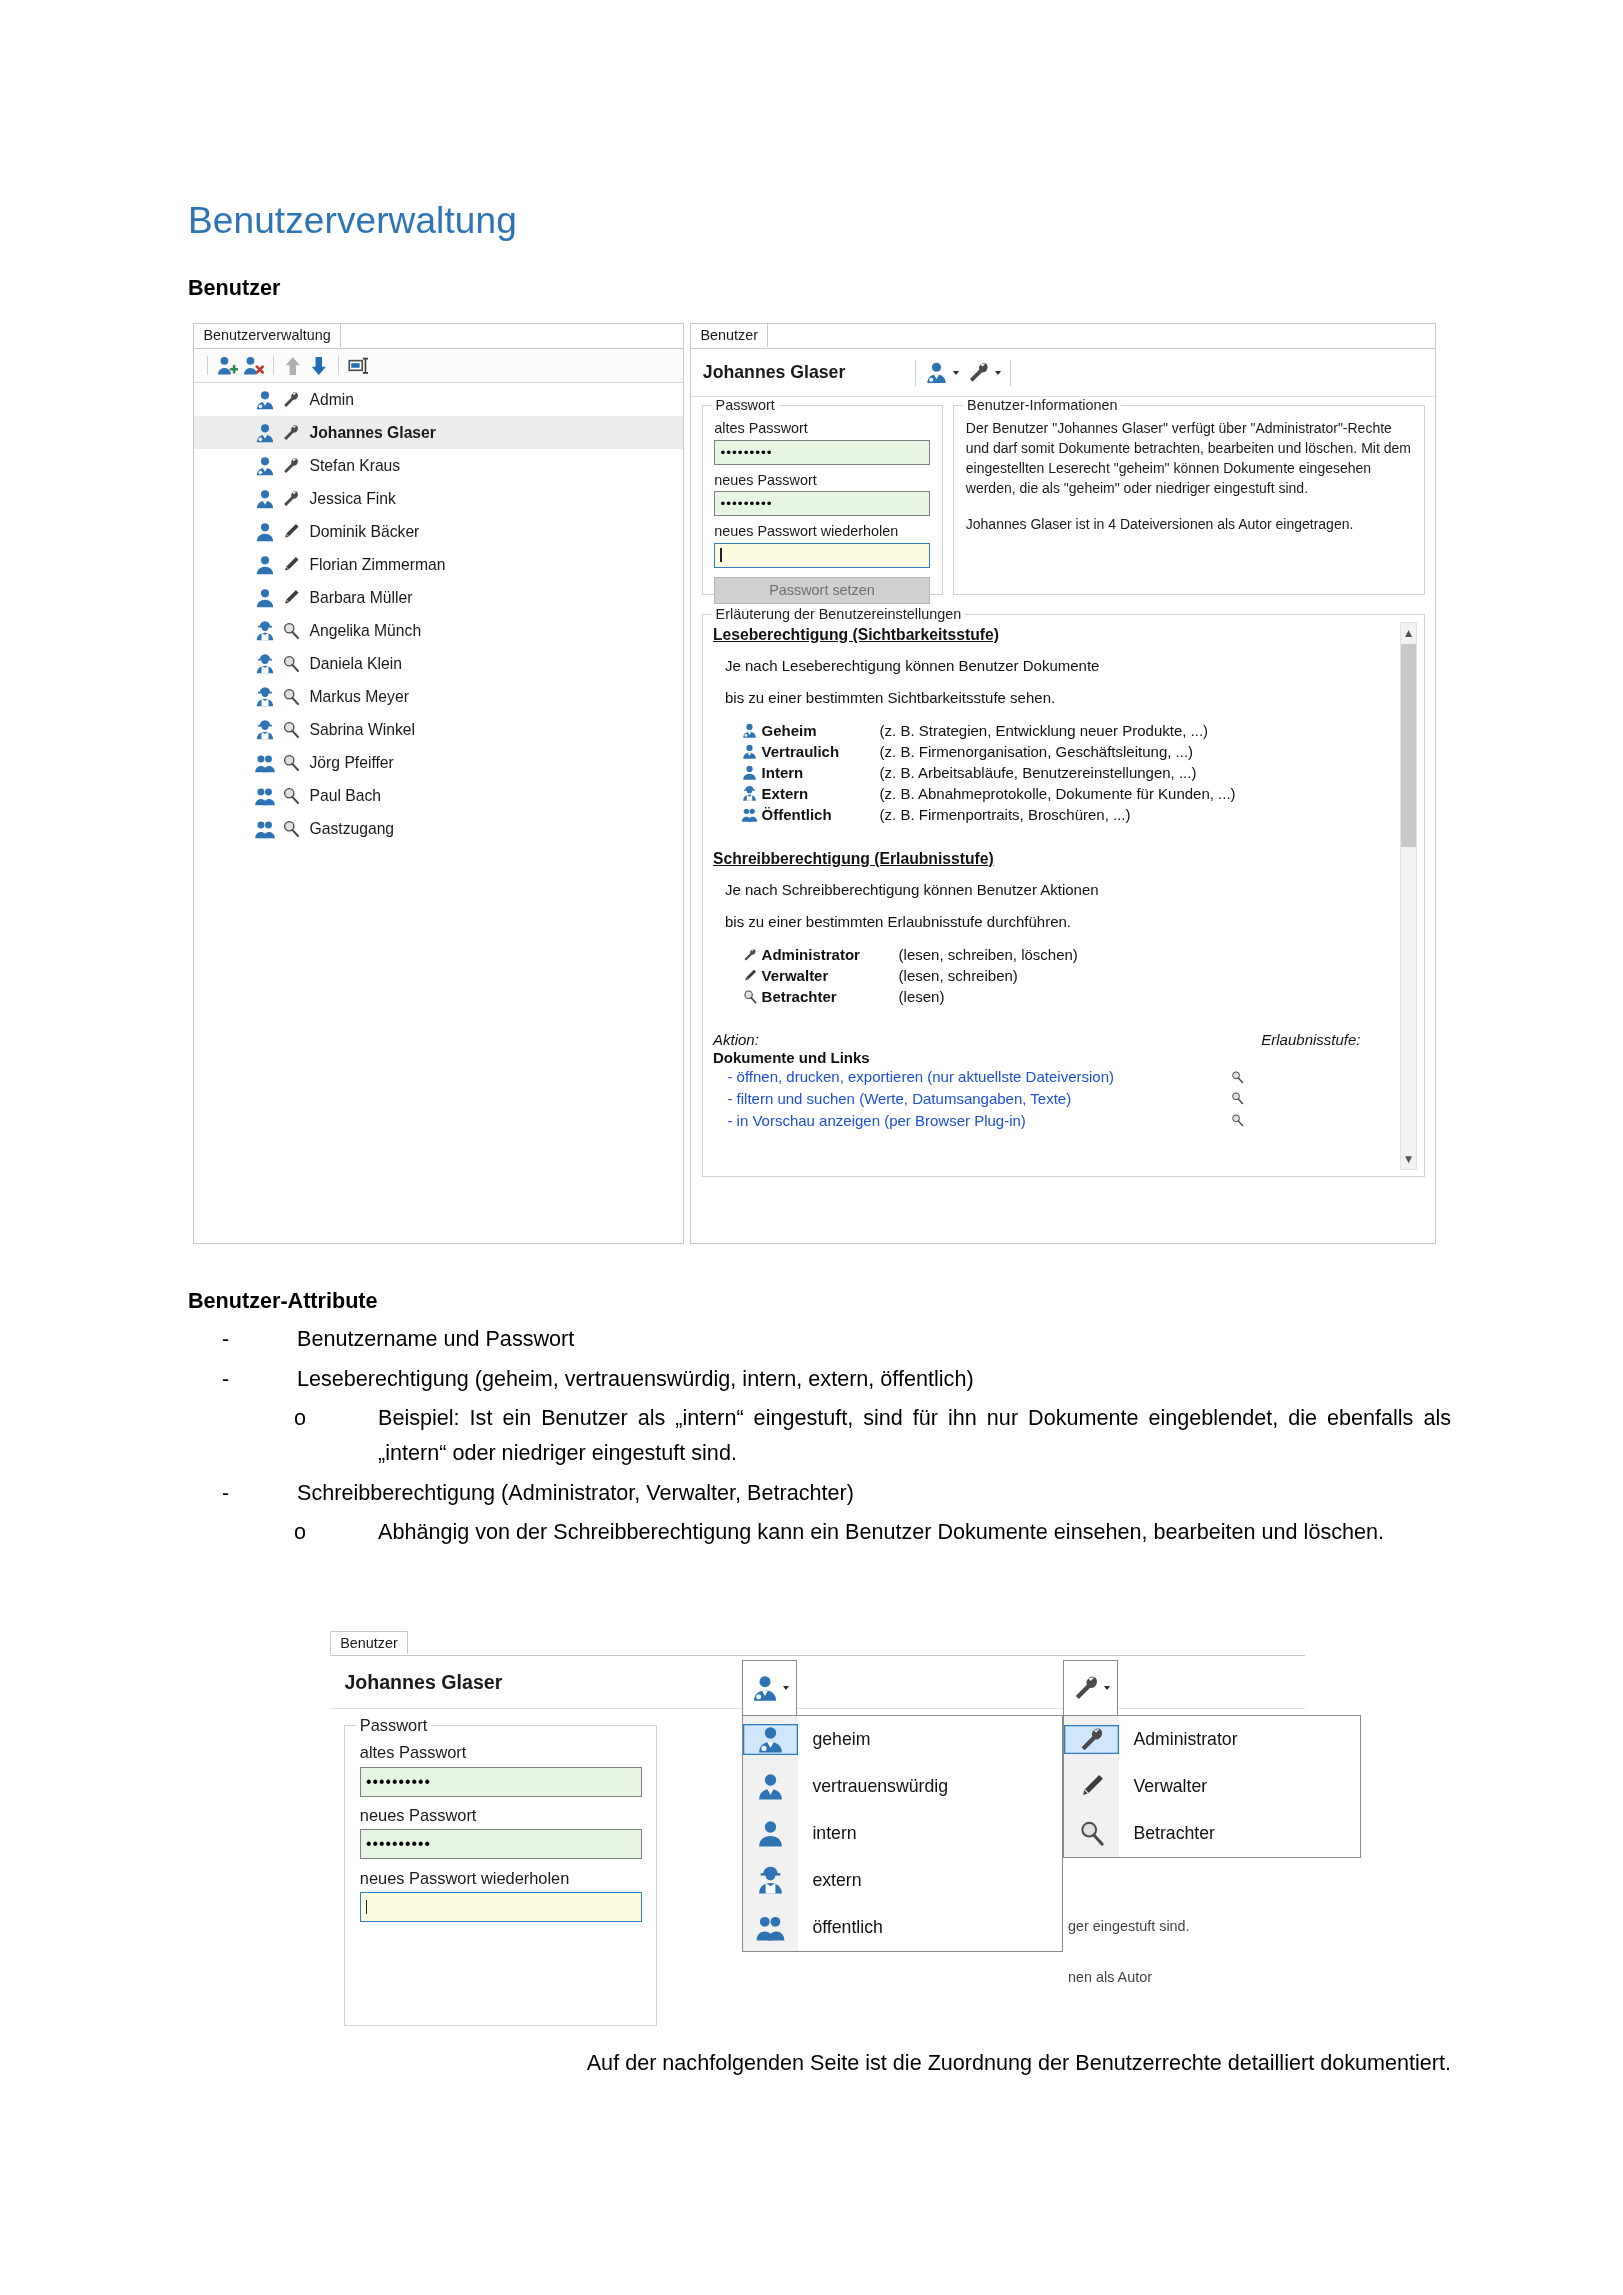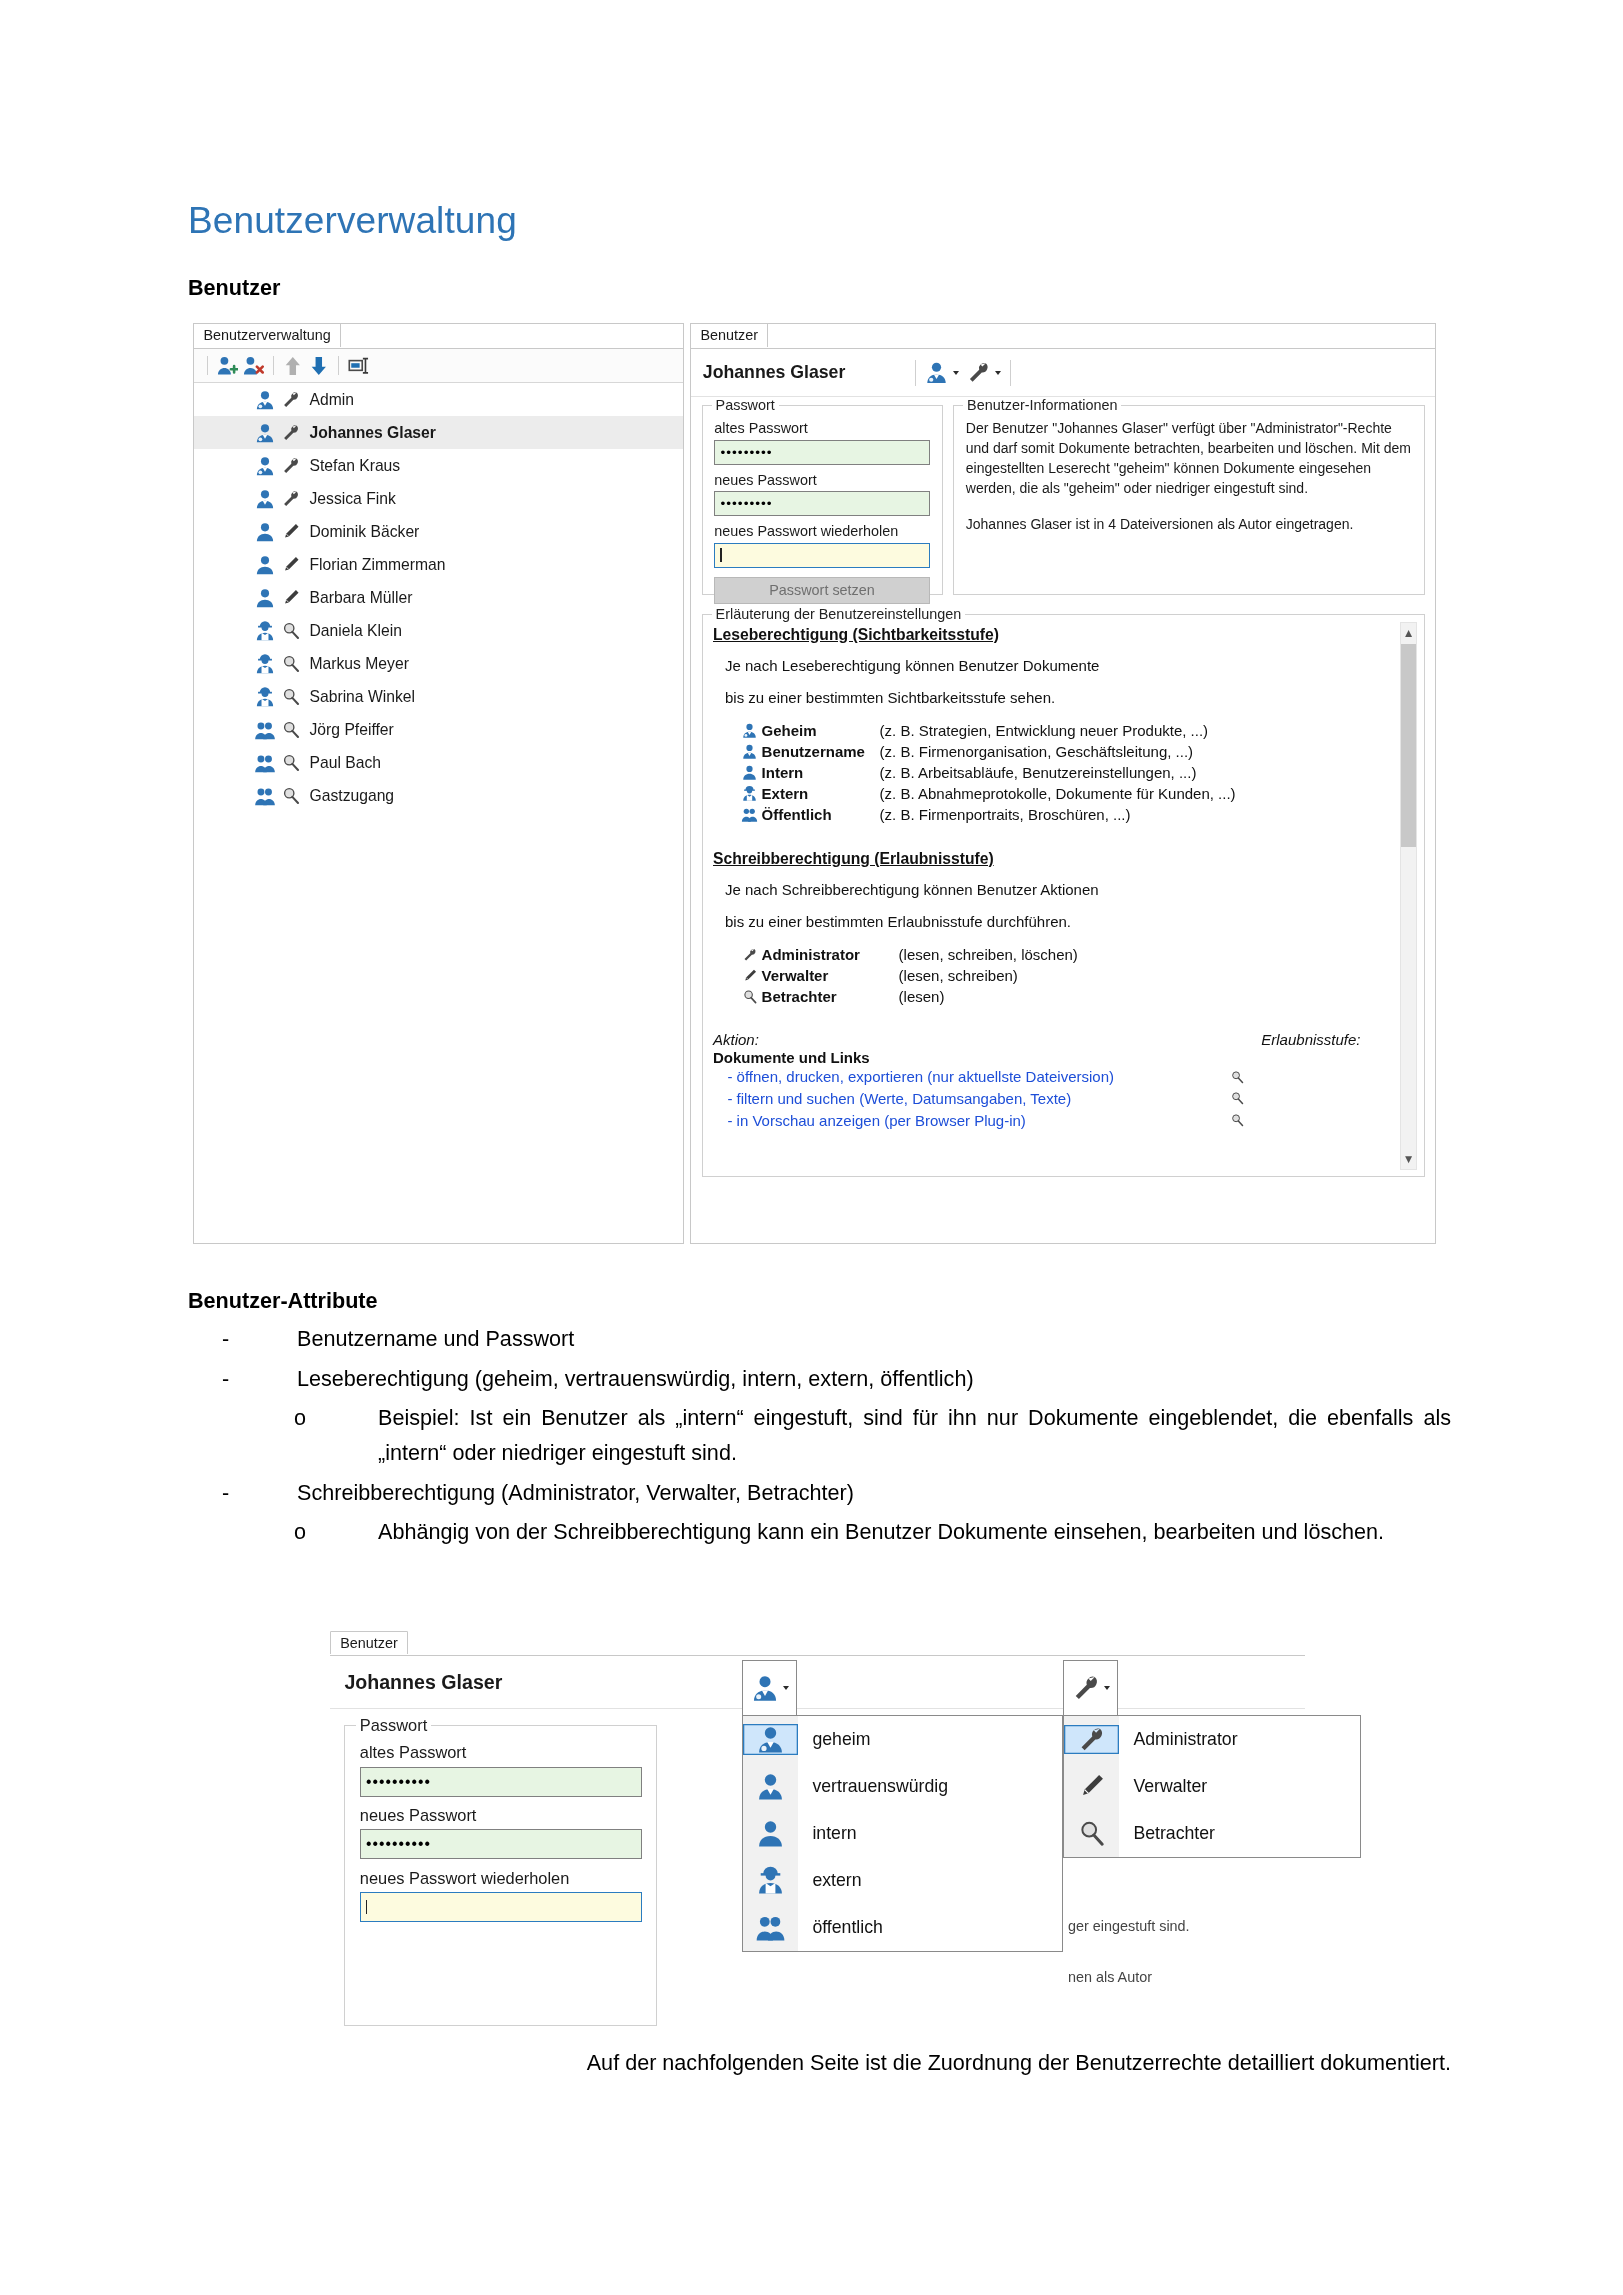--- a/index.html
+++ b/index.html
@@ -351,20 +351,38 @@
               <path d="M10 11a9 9 0 0118 0z" fill="#2e74b5"></path>
               <rect x="7" y="10" width="24" height="3" fill="#2e74b5"></rect>
             </svg>
           </span>
           <span class="perm">
             <svg width="19.6" height="19.6" viewBox="0 0 38 38">
               <circle cx="16" cy="14" r="9" fill="#e0e0e0" stroke="#4a4a4a" stroke-width="2.6"></circle>
               <path d="M22 21l11 12" stroke="#4a4a4a" stroke-width="4" stroke-linecap="round"></path>
             </svg>
           </span>
+          <span class="nm">Angelika Münch</span>
+        </div>
+        <div class="urow">
+          <span class="ico">
+            <svg width="22" height="22" viewBox="0 0 38 38">
+              <circle cx="19" cy="13" r="6" fill="#2e74b5"></circle>
+              <path d="M5 35c0-8 6-13 14-13s14 5 14 13z" fill="#2e74b5"></path>
+              <path d="M13 22l6 4 6-4v13H13z" fill="#ffffff"></path>
+              <path d="M10 11a9 9 0 0118 0z" fill="#2e74b5"></path>
+              <rect x="7" y="10" width="24" height="3" fill="#2e74b5"></rect>
+            </svg>
+          </span>
+          <span class="perm">
+            <svg width="19.6" height="19.6" viewBox="0 0 38 38">
+              <circle cx="16" cy="14" r="9" fill="#e0e0e0" stroke="#4a4a4a" stroke-width="2.6"></circle>
+              <path d="M22 21l11 12" stroke="#4a4a4a" stroke-width="4" stroke-linecap="round"></path>
+            </svg>
+          </span>
           <span class="nm">Daniela Klein</span>
         </div>
         <div class="urow">
           <span class="ico">
             <svg width="22" height="22" viewBox="0 0 38 38">
               <circle cx="19" cy="13" r="6" fill="#2e74b5"></circle>
               <path d="M5 35c0-8 6-13 14-13s14 5 14 13z" fill="#2e74b5"></path>
               <path d="M13 22l6 4 6-4v13H13z" fill="#ffffff"></path>
               <path d="M10 11a9 9 0 0118 0z" fill="#2e74b5"></path>
               <rect x="7" y="10" width="24" height="3" fill="#2e74b5"></rect>
@@ -526,21 +544,21 @@
                 <span class="ed">(z. B. Strategien, Entwicklung neuer Produkte, ...)</span>
               </div>
               <div class="ex-item">
                 <span class="ei">
                   <svg width="17" height="17" viewBox="0 0 38 38">
                     <circle cx="19" cy="11" r="7" fill="#2e74b5"></circle>
                     <path d="M5 35c0-8 6-13 14-13s14 5 14 13z" fill="#2e74b5"></path>
                     <path d="M15 22l4 7 4-7" fill="#ffffff"></path>
                   </svg>
                 </span>
-                <span class="en">Benutzername</span>
+                <span class="en">Vertraulich</span>
                 <span class="ed">(z. B. Firmenorganisation, Geschäftsleitung, ...)</span>
               </div>
               <div class="ex-item">
                 <span class="ei">
                   <svg width="17" height="17" viewBox="0 0 38 38">
                     <circle cx="19" cy="11" r="7" fill="#2e74b5"></circle>
                     <path d="M5 35c0-8 6-13 14-13s14 5 14 13z" fill="#2e74b5"></path>
                   </svg>
                 </span>
                 <span class="en">Intern</span>

